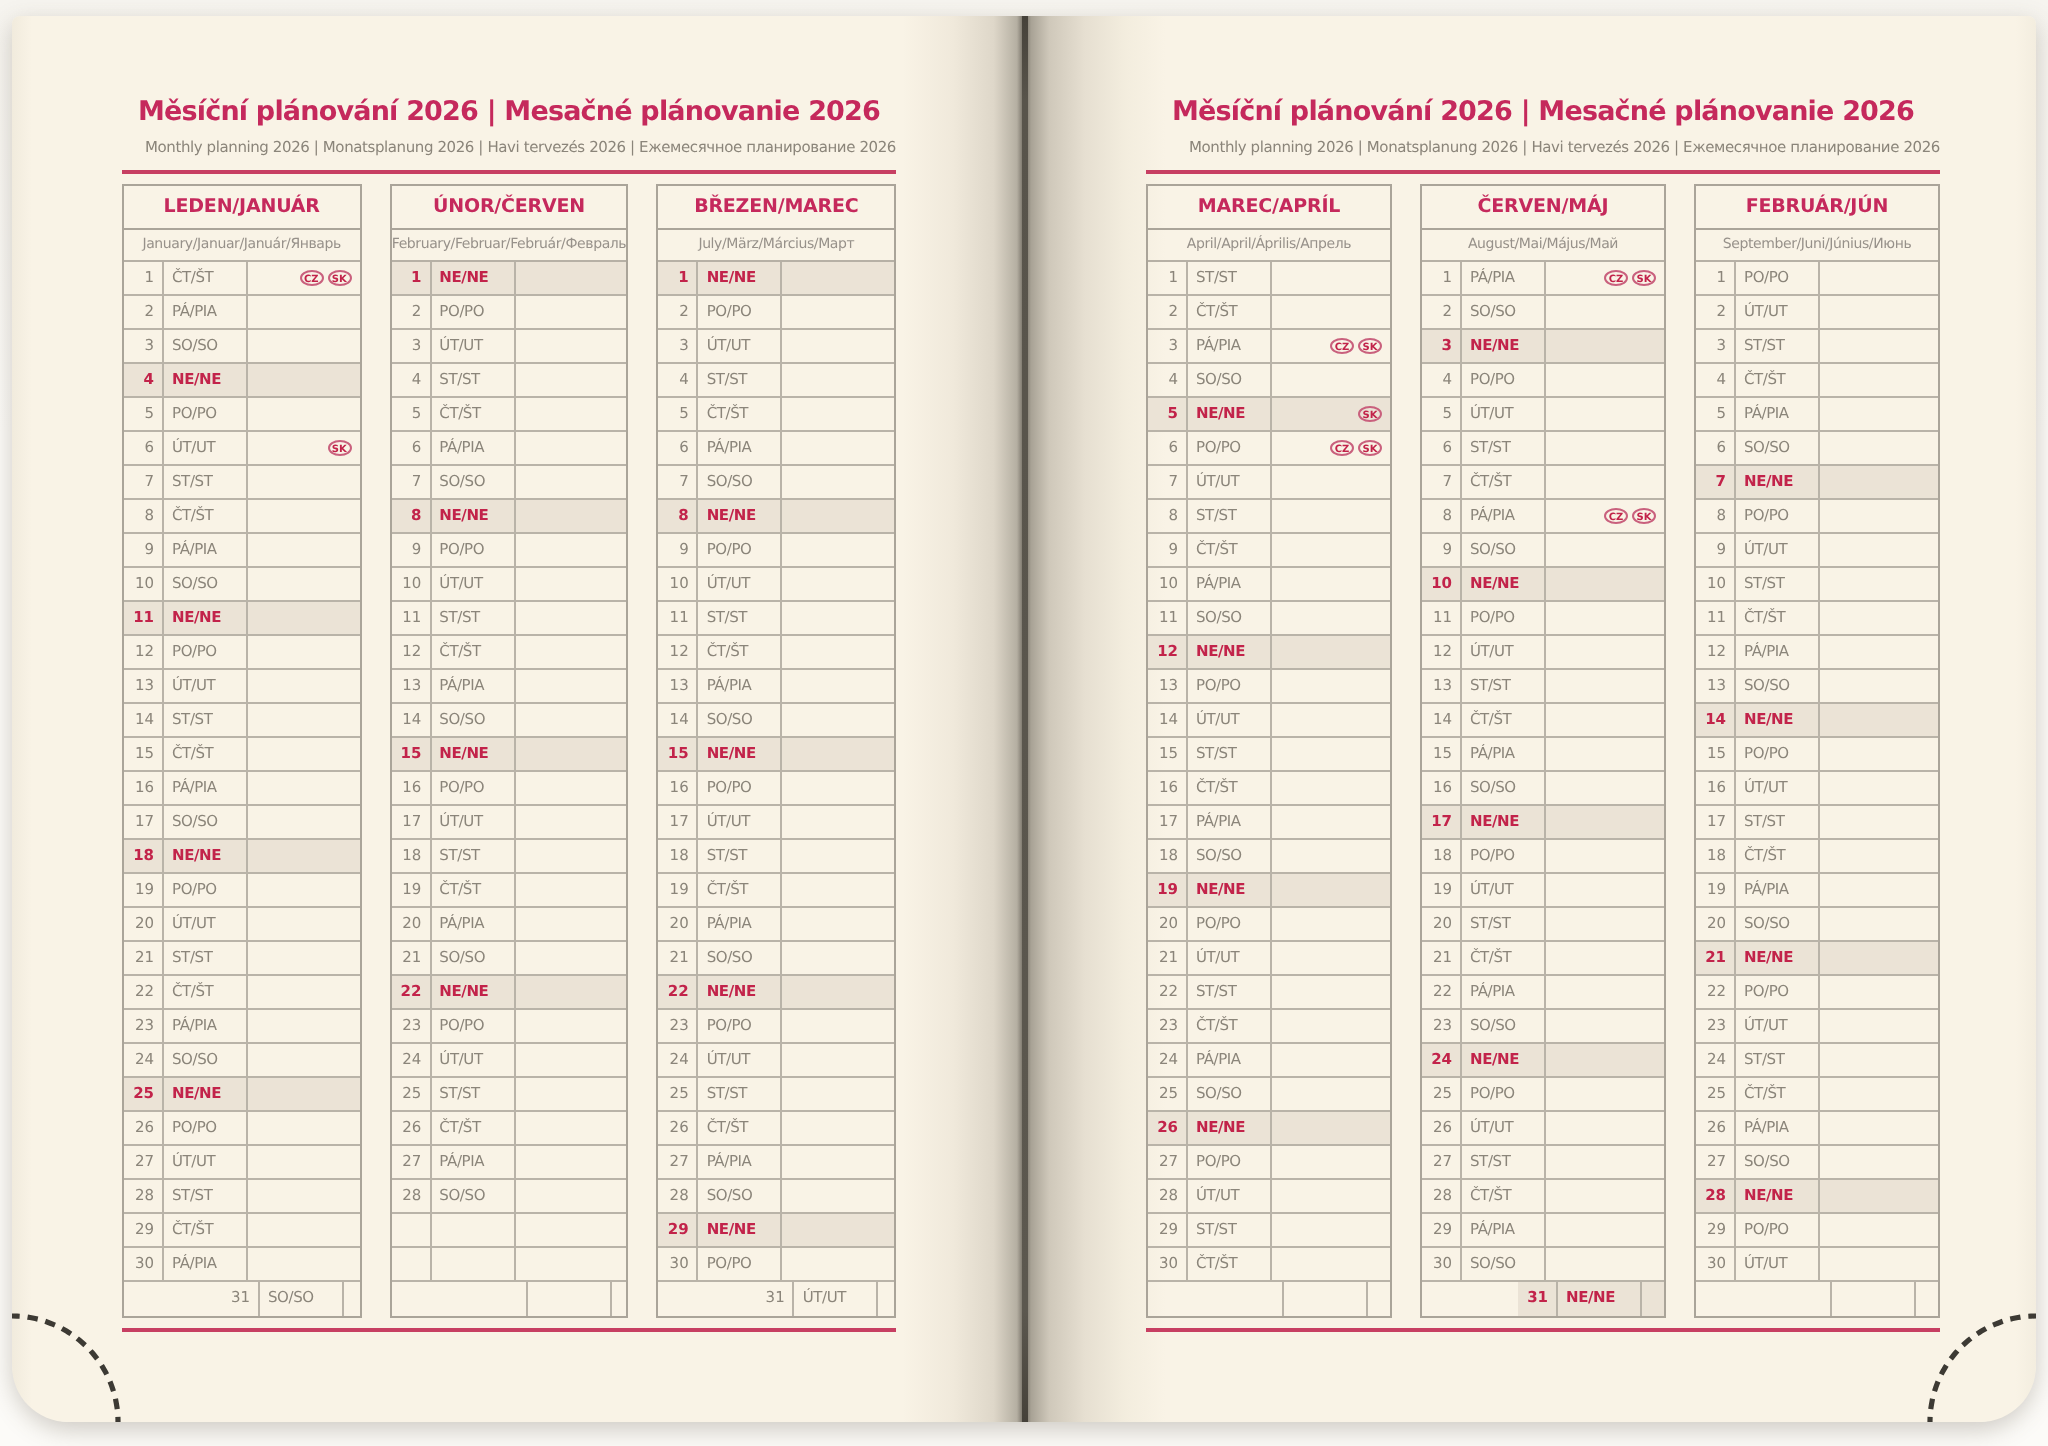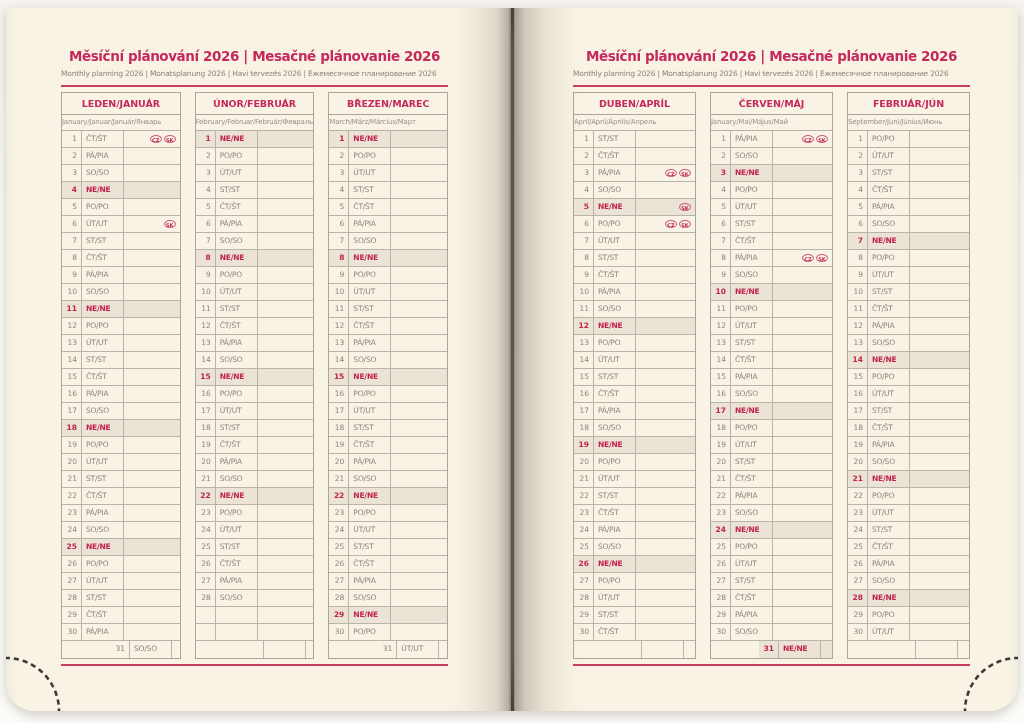--- a/index.html
+++ b/index.html
@@ -12,29 +12,29 @@
       #f1ebdd 0%, #f9f3e6 2%, #f9f3e6 88%, #f0e9db 93%, #ded7c9 97%, #b5afa2 99.3%, #6e695f 100%);}
   .page.right{border-radius:0 4px 28px 0;background:linear-gradient(to right,
       #6e695f 0%, #a8a295 0.7%, #cfc8ba 2.5%, #e6dfd1 6%, #f3edde 10%, #f9f3e6 14%, #f9f3e6 98%, #f3eddf 100%);}
   .spine{position:absolute;left:50%;top:0;bottom:0;width:3px;margin-left:-1.5px;z-index:6;
          background:linear-gradient(#454139,#58544b 6%,#5c584f 92%,#454139);}
   .content{position:relative;height:100%;box-sizing:border-box;}
   .page.left .content{padding:40px 64px 0 55px;}
   .page.right .content{padding:40px 48px 0 61px;}
   .title{font-size:13.5px;font-weight:bold;color:#c5295c;text-align:center;
          letter-spacing:-0.4px;white-space:nowrap;}
-  .subtitle{font-size:7.5px;color:#8b857a;text-align:left;margin-top:5px;
+  .subtitle{font-size:7.5px;color:#8b857a;text-align:right;margin-top:5px;
             letter-spacing:-0.2px;white-space:nowrap;}
   .rule{height:2px;background:#c73f62;margin-top:7px;}
   .rule.bottom{margin-top:5px;}
   .months{display:flex;gap:14px;margin-top:5px;}
   .month{flex:1;border:1px solid #aaa499;min-width:0;}
   .m-head{height:21px;line-height:21px;text-align:center;font-size:9.5px;font-weight:bold;
           color:#c5295c;border-bottom:1px solid #aaa499;letter-spacing:-0.1px;white-space:nowrap;}
-  .m-sub{height:15px;line-height:15px;font-size:7px;color:#97918a;
+  .m-sub{height:15px;line-height:15px;text-align:center;font-size:7px;color:#97918a;
          border-bottom:1px solid #b6b0a5;letter-spacing:-0.2px;white-space:nowrap;overflow:hidden;}
   .drow{display:flex;height:17px;box-sizing:border-box;border-bottom:1px solid #b9b3a8;
         font-size:7.5px;color:#8b857a;align-items:stretch;}
   .drow:last-child{border-bottom:none;margin-left:48px;}
   .c-num{width:20px;box-sizing:border-box;border-right:1px solid #b9b3a8;
          text-align:right;padding-right:4px;line-height:16px;}
   .c-day{width:42px;box-sizing:border-box;border-right:1px solid #b9b3a8;
          padding-left:4px;line-height:16px;letter-spacing:-0.2px;white-space:nowrap;}
   .c-note{flex:1;display:flex;align-items:center;justify-content:flex-end;gap:2px;padding-right:4px;}
   .drow.sun{background:#ebe3d6;color:#c2234a;font-weight:bold;}
@@ -215,21 +215,21 @@
                 <span class="c-day">PÁ/PIA</span>
                 <span class="c-note"></span>
               </div>
               <div class="drow">
                 <span class="c-num">31</span>
                 <span class="c-day">SO/SO</span>
                 <span class="c-note"></span>
               </div>
             </div>
             <div class="month">
-              <div class="m-head">ÚNOR/FEBRUÁR</div>
+              <div class="m-head">ÚNOR/ČERVEN</div>
               <div class="m-sub">February/Februar/Február/Февраль</div>
               <div class="drow sun">
                 <span class="c-num">1</span>
                 <span class="c-day">NE/NE</span>
                 <span class="c-note"></span>
               </div>
               <div class="drow">
                 <span class="c-num">2</span>
                 <span class="c-day">PO/PO</span>
                 <span class="c-note"></span>
@@ -375,21 +375,21 @@
                 <span class="c-note"></span>
               </div>
               <div class="drow">
                 <span class="c-num"></span>
                 <span class="c-day"></span>
                 <span class="c-note"></span>
               </div>
             </div>
             <div class="month">
               <div class="m-head">BŘEZEN/MAREC</div>
-              <div class="m-sub">March/März/Március/Март</div>
+              <div class="m-sub">July/März/Március/Март</div>
               <div class="drow sun">
                 <span class="c-num">1</span>
                 <span class="c-day">NE/NE</span>
                 <span class="c-note"></span>
               </div>
               <div class="drow">
                 <span class="c-num">2</span>
                 <span class="c-day">PO/PO</span>
                 <span class="c-note"></span>
               </div>
@@ -547,21 +547,21 @@
       </svg>
     </div>
 
     <div class="page right">
       <div class="content">
         <div class="title">Měsíční plánování 2026 | Mesačné plánovanie 2026</div>
         <div class="subtitle">Monthly planning 2026 | Monatsplanung 2026 | Havi tervezés 2026 | Ежемесячное планирование 2026</div>
         <div class="rule top"></div>
         <div class="months">
             <div class="month">
-              <div class="m-head">DUBEN/APRÍL</div>
+              <div class="m-head">MAREC/APRÍL</div>
               <div class="m-sub">April/April/Április/Апрель</div>
               <div class="drow">
                 <span class="c-num">1</span>
                 <span class="c-day">ST/ST</span>
                 <span class="c-note"></span>
               </div>
               <div class="drow">
                 <span class="c-num">2</span>
                 <span class="c-day">ČT/ŠT</span>
                 <span class="c-note"></span>
@@ -715,21 +715,21 @@
                 <span class="c-note"></span>
               </div>
               <div class="drow">
                 <span class="c-num"></span>
                 <span class="c-day"></span>
                 <span class="c-note"></span>
               </div>
             </div>
             <div class="month">
               <div class="m-head">ČERVEN/MÁJ</div>
-              <div class="m-sub">January/Mai/Május/Май</div>
+              <div class="m-sub">August/Mai/Május/Май</div>
               <div class="drow">
                 <span class="c-num">1</span>
                 <span class="c-day">PÁ/PIA</span>
                 <span class="c-note">
                   <span class="badge">CZ</span>
                   <span class="badge">SK</span>
                 </span>
               </div>
               <div class="drow">
                 <span class="c-num">2</span>

